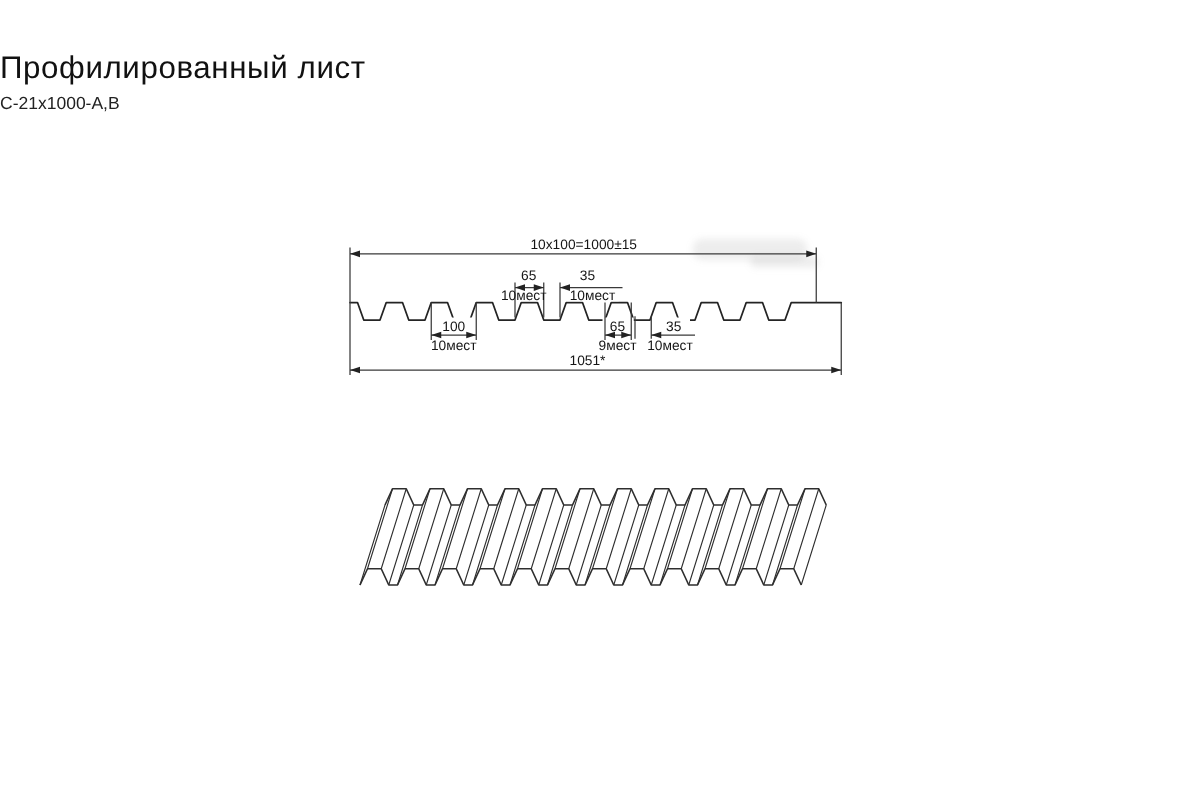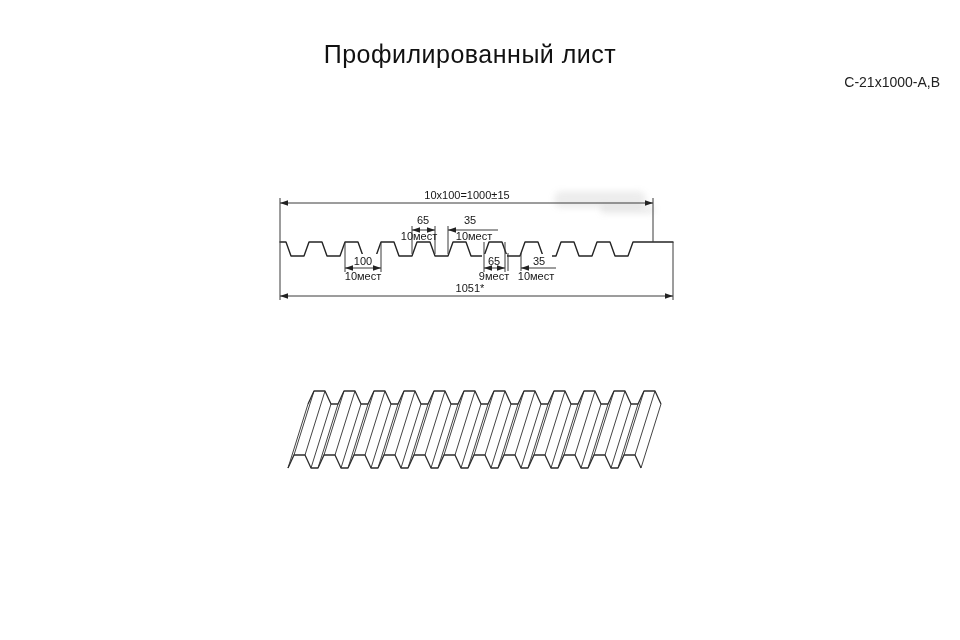--- a/index.html
+++ b/index.html
@@ -1,20 +1,20 @@
 <!DOCTYPE html>
 <html><head>
 <meta charset="utf-8">
 <style>
   html,body{margin:0;padding:0;}
   body{width:960px;height:640px;background:#ffffff;position:relative;overflow:hidden;
        font-family:"Liberation Sans",sans-serif;}
-  .title{position:absolute;top:40px;left:0;width:940px;text-align:center;
+  .title{position:absolute;top:40px;left:0;width:940px;
          font-size:25px;font-weight:400;color:#111;letter-spacing:.5px;}
-  .subtitle{position:absolute;top:74px;left:0;width:940px;text-align:right;
+  .subtitle{position:absolute;top:74px;left:0;width:940px;text-align:left;
          font-size:14px;font-weight:400;color:#222;}
   svg.drawing{position:absolute;left:0;top:0;}
   .prof{fill:none;stroke:#242424;stroke-width:1.4;stroke-linejoin:round;stroke-linecap:round;}
   .dim{fill:none;stroke:#3a3a3a;stroke-width:1;}
   .arr{fill:#222;stroke:none;}
   .bgbox{fill:#ffffff;}
   text.dimtxt{font-family:"Liberation Sans",sans-serif;font-size:11px;fill:#161616;text-anchor:middle;}
   .sheet-fill{fill:#ffffff;stroke:none;}
   .sheet-edge{fill:none;stroke:#2e2e2e;stroke-width:1.3;stroke-linejoin:round;}
   .rib{fill:none;stroke:#2e2e2e;stroke-width:0.9;}

